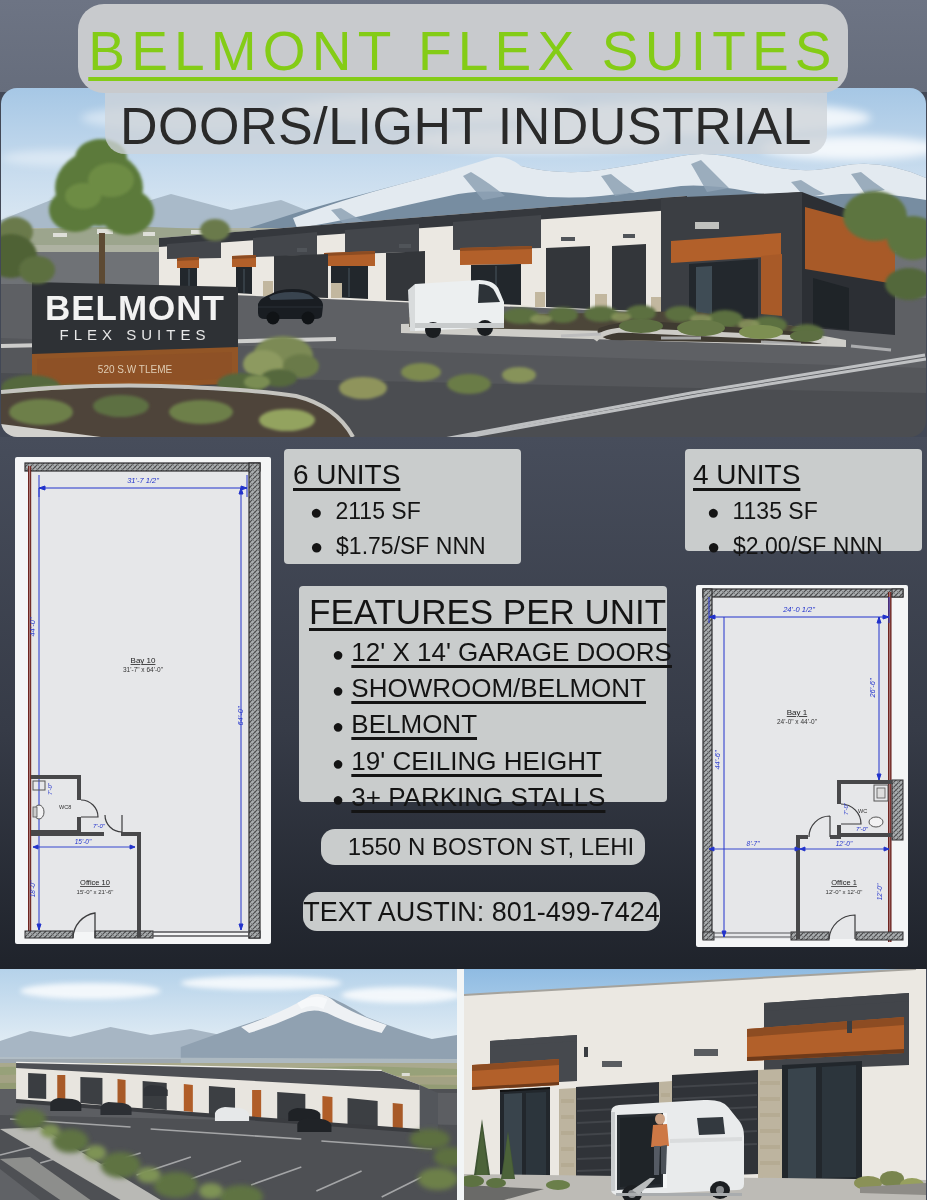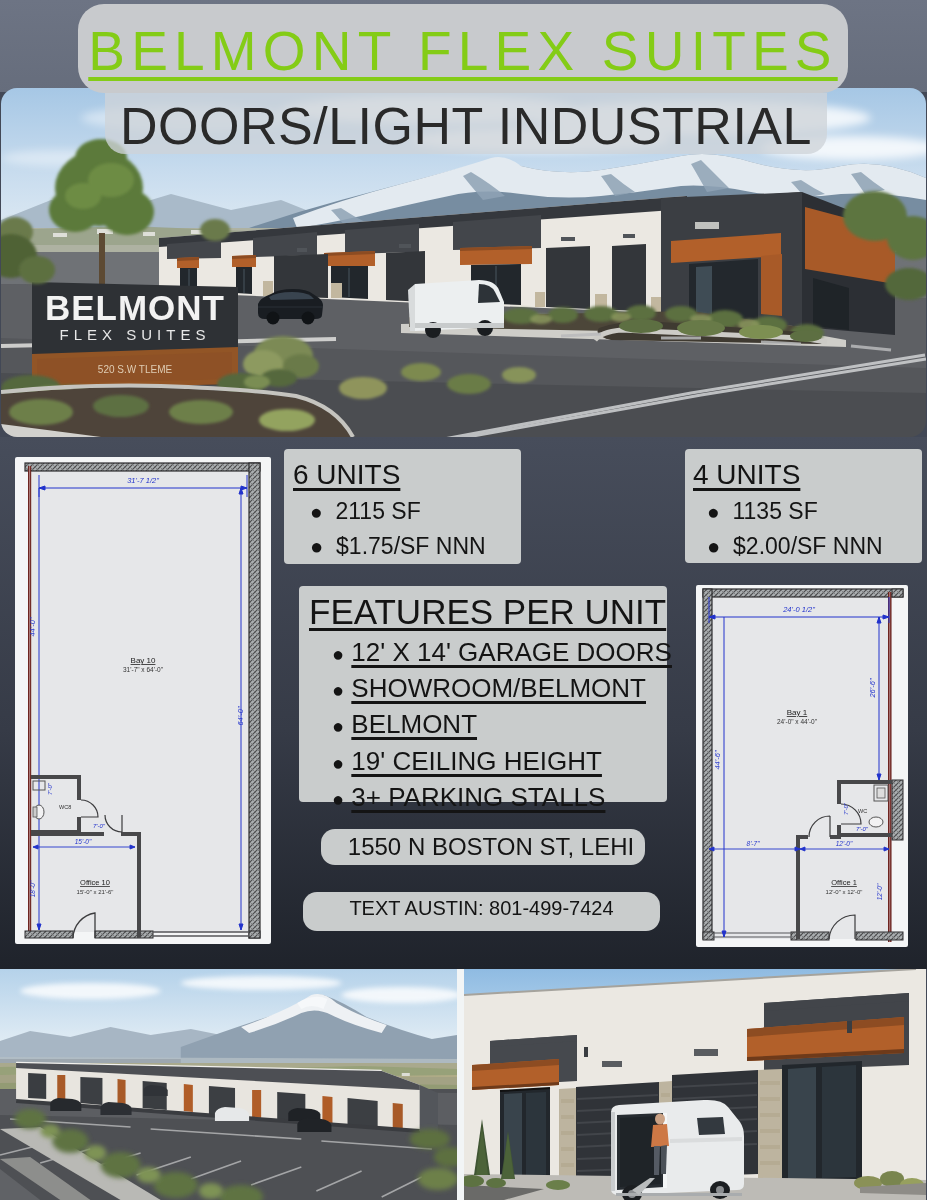--- a/index.html
+++ b/index.html
@@ -399,21 +399,21 @@
   <div class="abs graybox" style="left:284px;top:449px;width:237px;height:115px;">
 
     <div style="margin:10px 0 0 9px;font-size:28px;"><span class="ul">6 UNITS</span></div>
 
     <div style="margin:3px 0 0 26px;font-size:23px;line-height:34px;">
       <div><span style="font-size:21px;">●</span>&nbsp; 2115 SF</div>
       <div><span style="font-size:22px;">●</span>&nbsp; $1.75/SF NNN</div>
     </div>
   </div>
 
-  <div class="abs graybox" style="left:685px;top:449px;width:237px;height:114px;">
+  <div class="abs graybox" style="left:685px;top:449px;width:237px;height:102px;">
 
     <div style="margin:10px 0 0 8px;font-size:28px;"><span class="ul">4 UNITS</span></div>
 
     <div style="margin:3px 0 0 22px;font-size:23px;line-height:34px;">
       <div><span style="font-size:21px;">●</span>&nbsp; 1135 SF</div>
       <div><span style="font-size:22px;">●</span>&nbsp; $2.00/SF NNN</div>
     </div>
   </div>
 
   <div class="abs graybox" style="left:299px;top:586px;width:368px;height:216px;">
@@ -517,21 +517,21 @@
 
     <text x="186" y="307" font-family="Liberation Sans, sans-serif" font-size="6.5" fill="#2233cc" text-anchor="middle" transform="rotate(-90 186 307)" font-style="italic">12'-0"</text>
   </svg>
   </div>
 
   <div class="abs graybox" style="left:321px;top:829px;width:324px;height:36px;border-radius:14px;text-align:center;">
     <div style="margin-top:4px;font-size:24px;margin-left:16px;">1550 N BOSTON ST, LEHI</div>
   </div>
 
   <div class="abs graybox" style="left:303px;top:892px;width:357px;height:39px;border-radius:14px;text-align:center;">
-    <div style="margin-top:5px;font-size:20px;">TEXT AUSTIN: 801-499-7424</div>
+    <div style="margin-top:5px;font-size:27px;">TEXT AUSTIN: 801-499-7424</div>
   </div>
 
   <div class="abs" style="left:457px;top:969px;width:7px;height:231px;background:#f2f5f6;"></div>
 
   <div class="abs" style="left:0;top:969px;width:457px;height:231px;" id="photoleft">
   <svg width="457" height="231" viewBox="0 0 455 231" preserveAspectRatio="none" xmlns="http://www.w3.org/2000/svg">
     <defs>
       <linearGradient id="sky2" x1="0" y1="0" x2="0" y2="1">
         <stop offset="0" stop-color="#b5d2ea"></stop>
         <stop offset="1" stop-color="#e4eef5"></stop>

